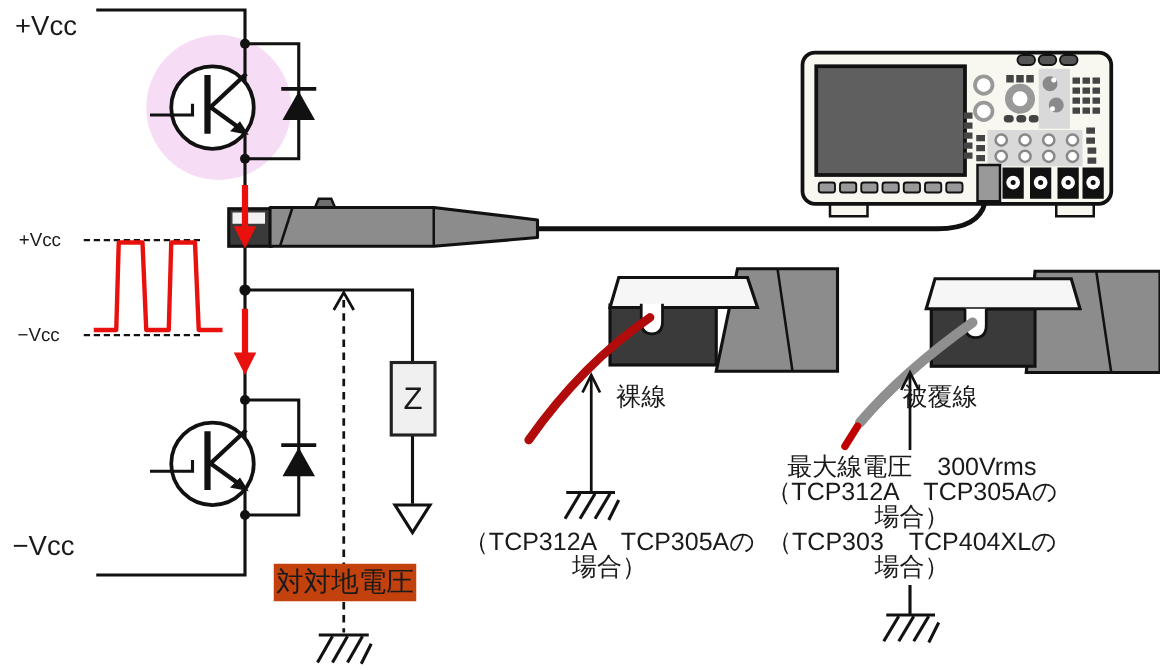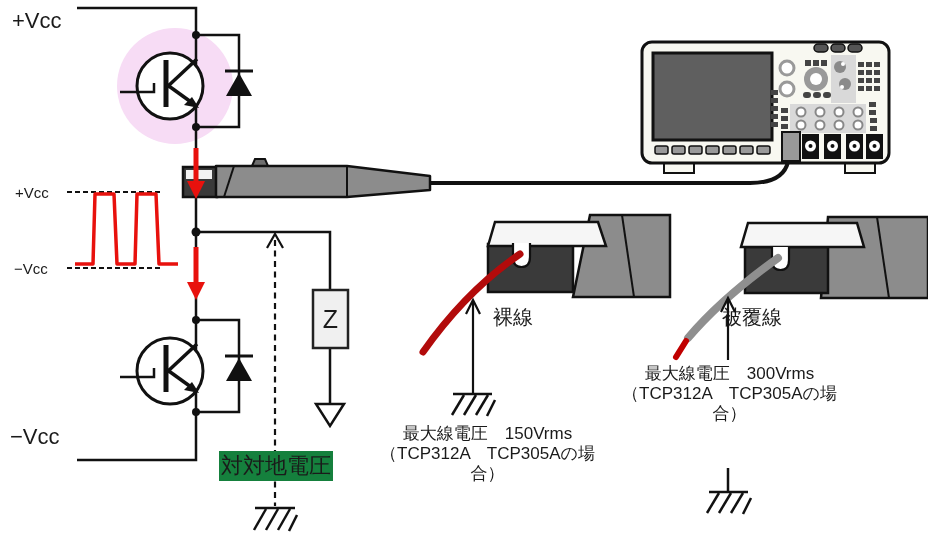--- a/index.html
+++ b/index.html
@@ -8,23 +8,23 @@
     font-family:"Liberation Sans","DejaVu Sans",sans-serif;color:#1a1a1a;
   }
   .canvas svg{position:absolute;left:0;top:0;}
   .lbl{position:absolute;white-space:nowrap;color:#1a1a1a;}
   .lbl-big{font-size:22px;}
   .lbl-wave{font-size:15px;}
   .z-box-label{
     left:313px;top:290px;width:35px;height:58px;display:flex;
     align-items:center;justify-content:center;font-size:25px;
   }
-  .gv-label{left:219px;top:451px;font-size:22px;background:#15803d;padding:0 2px;}
+  .gv-label{left:219px;top:451px;font-size:22px;background:#c2410c;padding:0 2px;}
   .wire-label{font-size:20px;}
-  .spec{position:absolute;width:235px;text-align:center;font-size:17px;line-height:20px;}
+  .spec{position:absolute;width:235px;text-align:center;font-size:20px;line-height:20px;}
 </style>
 </head>
 <body>
 
 <div class="canvas">
 
   <svg width="928" height="536" viewBox="0 0 928 536">
 
     <circle cx="175" cy="86" r="58" fill="#f7dcf5"></circle>
 
@@ -237,23 +237,23 @@
   <div class="lbl lbl-big" style="left:12px;top:8px">+Vcc</div>
   <div class="lbl lbl-big" style="left:10px;top:424px">−Vcc</div>
   <div class="lbl lbl-wave" style="left:15px;top:184px">+Vcc</div>
   <div class="lbl lbl-wave" style="left:14px;top:260px">−Vcc</div>
   <div class="lbl z-box-label">Z</div>
   <div class="lbl gv-label">対対地電圧</div>
   <div class="lbl wire-label" style="left:493px;top:304px">裸線</div>
   <div class="lbl wire-label" style="left:722px;top:304px">被覆線</div>
 
   <div class="spec" style="left:370px;top:424px">
-    <div>最大線電圧　150Vrms</div>
     <div>（TCP312A　TCP305Aの場合）</div>
   </div>
   <div class="spec" style="left:612px;top:364px">
     <div>最大線電圧　300Vrms</div>
     <div>（TCP312A　TCP305Aの場合）</div>
   </div>
   <div class="spec" style="left:612px;top:424px">
+    <div>（TCP303　TCP404XLの場合）</div>
   </div>
 
 </div>
 
 </body></html>

